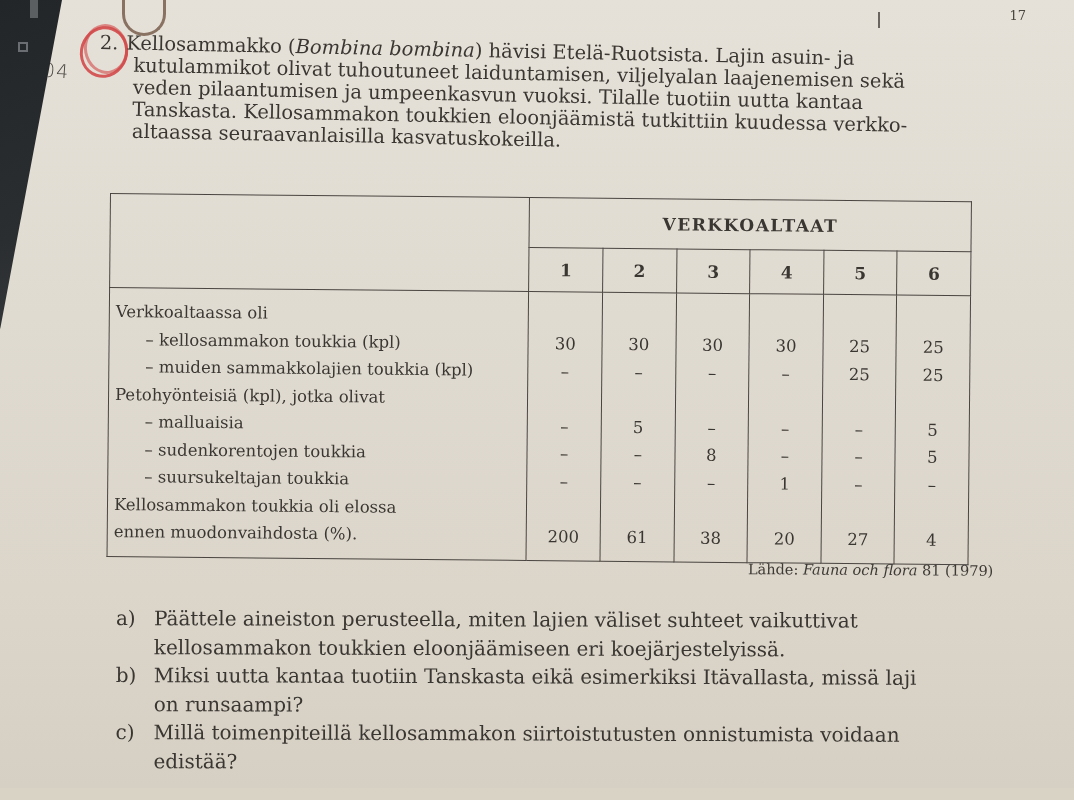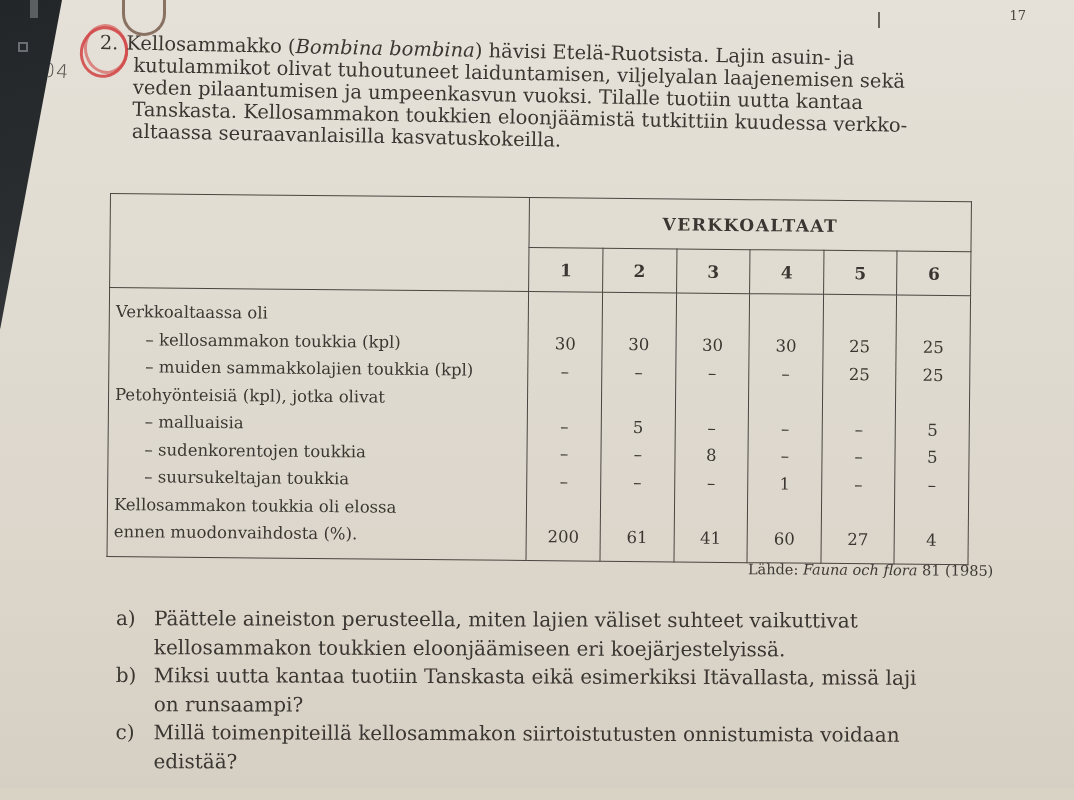--- a/index.html
+++ b/index.html
@@ -190,31 +190,31 @@
           <span class="v">61</span>
         </td>
         <td class="vals">
           <span class="v">30</span>
           <span class="v">–</span>
           <span class="v sp"></span>
           <span class="v">–</span>
           <span class="v">8</span>
           <span class="v">–</span>
           <span class="v sp"></span>
-          <span class="v">41</span>
+          <span class="v">38</span>
         </td>
         <td class="vals">
           <span class="v">30</span>
           <span class="v">–</span>
           <span class="v sp"></span>
           <span class="v">–</span>
           <span class="v">–</span>
           <span class="v">1</span>
           <span class="v sp"></span>
-          <span class="v">60</span>
+          <span class="v">20</span>
         </td>
         <td class="vals">
           <span class="v">25</span>
           <span class="v">25</span>
           <span class="v sp"></span>
           <span class="v">–</span>
           <span class="v">–</span>
           <span class="v">–</span>
           <span class="v sp"></span>
           <span class="v">27</span>
@@ -228,21 +228,21 @@
           <span class="v">–</span>
           <span class="v sp"></span>
           <span class="v">4</span>
         </td>
       </tr>
     </tbody>
       </table>
   </div>
 
   <div class="source">
-    <span>Lähde: </span><i>Fauna och flora</i><span> 81 (1985)</span>
+    <span>Lähde: </span><i>Fauna och flora</i><span> 81 (1979)</span>
   </div>
 
   <div class="questions">
     <div class="q">
       <span class="letter">a)</span>
       <span class="text">
         <span style="display:block">Päättele aineiston perusteella, miten lajien väliset suhteet vaikuttivat</span>
         <span style="display:block">kellosammakon toukkien eloonjäämiseen eri koejärjestelyissä.</span>
       </span>
     </div>

